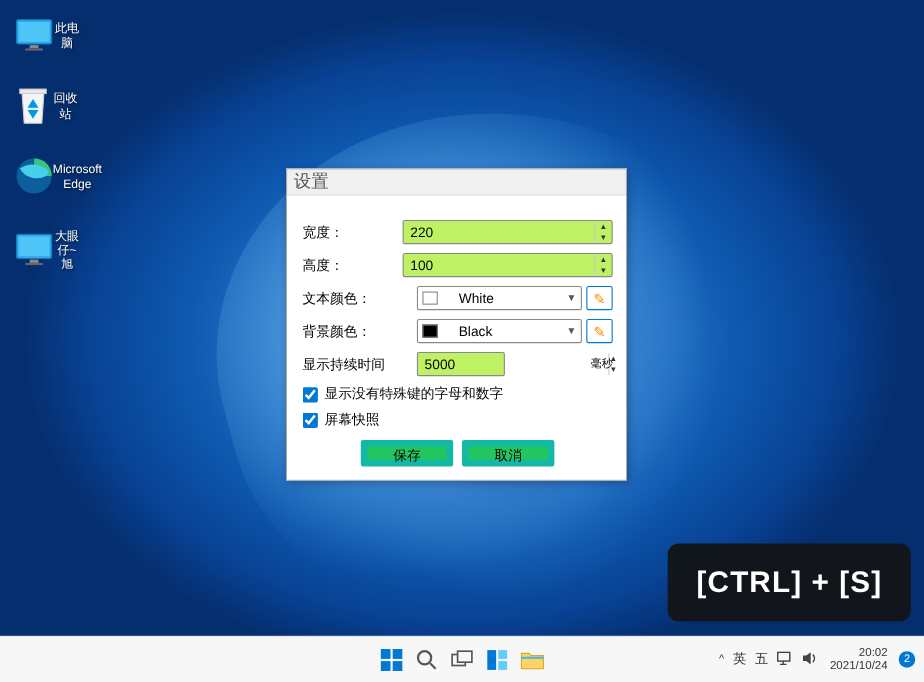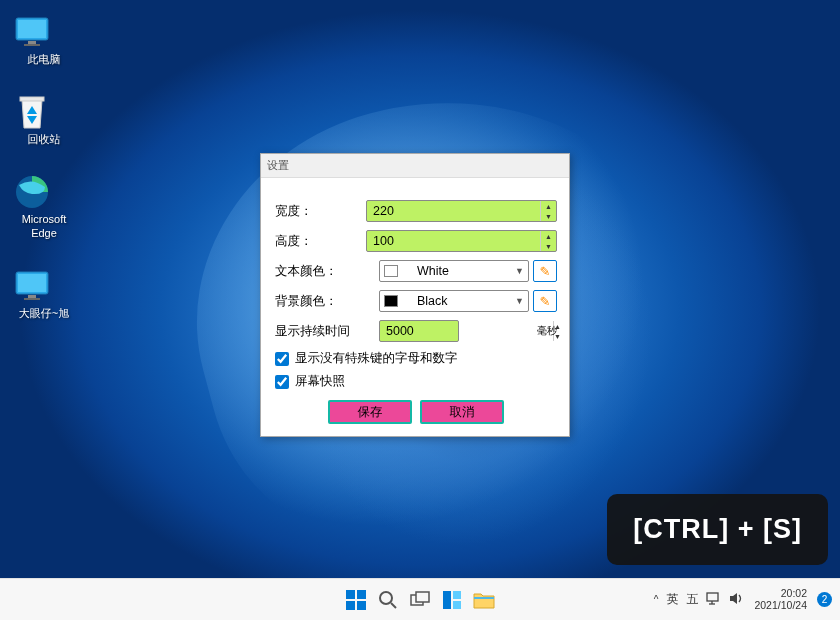--- a/index.html
+++ b/index.html
@@ -5,46 +5,46 @@
 * { margin: 0; padding: 0; box-sizing: border-box; font-family: "Segoe UI", "Microsoft YaHei", sans-serif; }
 body { width: 840px; height: 620px; overflow: hidden; position: relative; background: #0078d4; }
 
 
 .wallpaper { position: absolute; inset: 0; background: radial-gradient(ellipse 400px 300px at 420px 310px, #5ba8e8 0%, #3a8dd8 25%, #1f6fc4 45%, #0d57ad 65%, #084294 85%, #052e6e 100%); }
 .wallpaper::before { content: ""; position: absolute; width: 500px; height: 450px; left: 200px; top: 100px; background: radial-gradient(ellipse at 40% 40%, rgba(180,220,255,0.7) 0%, rgba(100,170,230,0.5) 30%, transparent 60%); border-radius: 50% 60% 40% 50%; transform: rotate(-15deg); }
 .wallpaper::after { content: ""; position: absolute; width: 350px; height: 400px; left: 300px; top: 150px; background: radial-gradient(ellipse at 50% 50%, rgba(30,80,150,0.6) 0%, rgba(50,120,200,0.4) 40%, transparent 70%); border-radius: 60% 40% 50% 50%; transform: rotate(20deg); }
 
 
 .desktop-icons { position: absolute; left: 14px; top: 14px; display: flex; flex-direction: column; gap: 28px; }
-.desktop-icon { display: flex; flex-direction: column; width: 60px; cursor: pointer; }
+.desktop-icon { display: flex; flex-direction: row; align-items: center; width: 60px; cursor: pointer; }
 .desktop-icon .icon-img { width: 36px; height: 36px; display: flex; align-items: center; justify-content: center; }
 .desktop-icon .label { color: #fff; font-size: 11px; text-align: center; margin-top: 3px; text-shadow: 1px 1px 2px rgba(0,0,0,0.6); line-height: 1.2; }
 
 
 .dialog { position: absolute; left: 260px; top: 153px; width: 310px; background: #f0f0f0; border: 1px solid #aaa; box-shadow: 2px 2px 8px rgba(0,0,0,0.3); }
-.dialog-title { height: 24px; display: flex; align-items: center; padding: 0 6px; font-size: 11px; color: #555; border-bottom: 1px solid #ddd; }
+.dialog-title { height: 24px; display: flex; align-items: center; padding: 0 6px; font-size: 16px; color: #555; border-bottom: 1px solid #ddd; }
 .dialog-body { padding: 22px 12px 12px 14px; background: #fff; }
 .form-row { display: flex; align-items: center; margin-bottom: 8px; }
 .form-row .lbl { width: 104px; font-size: 12.5px; color: #000; }
 .form-row .field { flex: 1; display: flex; align-items: center; gap: 4px; }
 .spinner { flex: 1; height: 22px; border: 1px solid #888; background: #bef264; display: flex; align-items: center; border-radius: 2px; }
 .spinner input { flex: 1; border: none; outline: none; font-size: 12.5px; padding: 0 6px; background: transparent; }
 .spinner .spin-btns { width: 16px; height: 100%; display: flex; flex-direction: column; border-left: 1px solid #ccc; }
 .spinner .spin-btns div { flex: 1; display: flex; align-items: center; justify-content: center; font-size: 7px; color: #333; cursor: pointer; }
 .color-select { flex: 1; height: 22px; border: 1px solid #888; background: #fff; display: flex; align-items: center; padding: 0 4px; border-radius: 2px; gap: 19px; }
 .color-swatch { width: 14px; height: 12px; border: 1px solid #888; }
 .color-select .txt { flex: 1; font-size: 12.5px; }
 .color-select .chev { font-size: 9px; color: #555; }
 .picker-btn { width: 24px; height: 22px; border: 1px solid #0078d4; background: #fff; border-radius: 2px; display: flex; align-items: center; justify-content: center; cursor: pointer; color: #ff8c00; font-size: 13px; }
 .duration-row .spinner { width: 80px; flex: none; }
 .unit { font-size: 10px; margin-left: auto; }
 .check-row { display: flex; align-items: center; gap: 6px; margin-bottom: 6px; font-size: 12.5px; }
 .check-row input { width: 14px; height: 14px; accent-color: #0078d4; }
 .btn-row { display: flex; justify-content: center; gap: 8px; margin-top: 10px; }
-.btn-row button { width: 84px; height: 24px; border: 2px solid #14b8a6; background: #ec4899; font-size: 12.5px; cursor: pointer; border-radius: 2px; font-family: Liberation Mono, monospace; }
+.btn-row button { width: 84px; height: 24px; border: 6px solid #14b8a6; background: #22c55e; font-size: 12.5px; cursor: pointer; border-radius: 2px; font-family: Liberation Mono, monospace; }
 
 
 .overlay { position: absolute; right: 12px; bottom: 55px; background: rgba(20,20,20,0.92); color: #fff; padding: 20px 26px; border-radius: 10px; font-size: 27px; font-weight: 700; letter-spacing: 1px; }
 
 
 .taskbar { position: absolute; left: 0; right: 0; bottom: 0; height: 42px; background: #f7f7f7; display: flex; align-items: center; border-top: 1px solid rgba(0,0,0,0.08); }
 .taskbar-center { position: absolute; left: 50%; transform: translateX(-50%); display: flex; gap: 6px; align-items: center; }
 .tb-icon { width: 26px; height: 26px; display: flex; align-items: center; justify-content: center; cursor: pointer; border-radius: 4px; }
 .taskbar-right { position: absolute; right: 8px; display: flex; align-items: center; gap: 10px; font-size: 11px; color: #333; }
 .tray-icons { display: flex; gap: 8px; align-items: center; }

